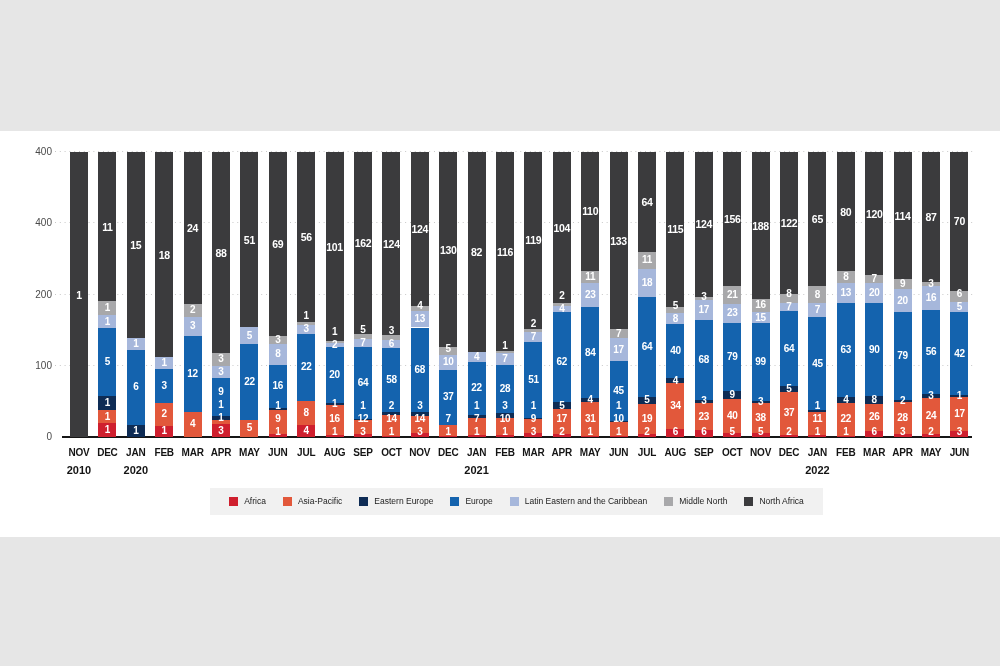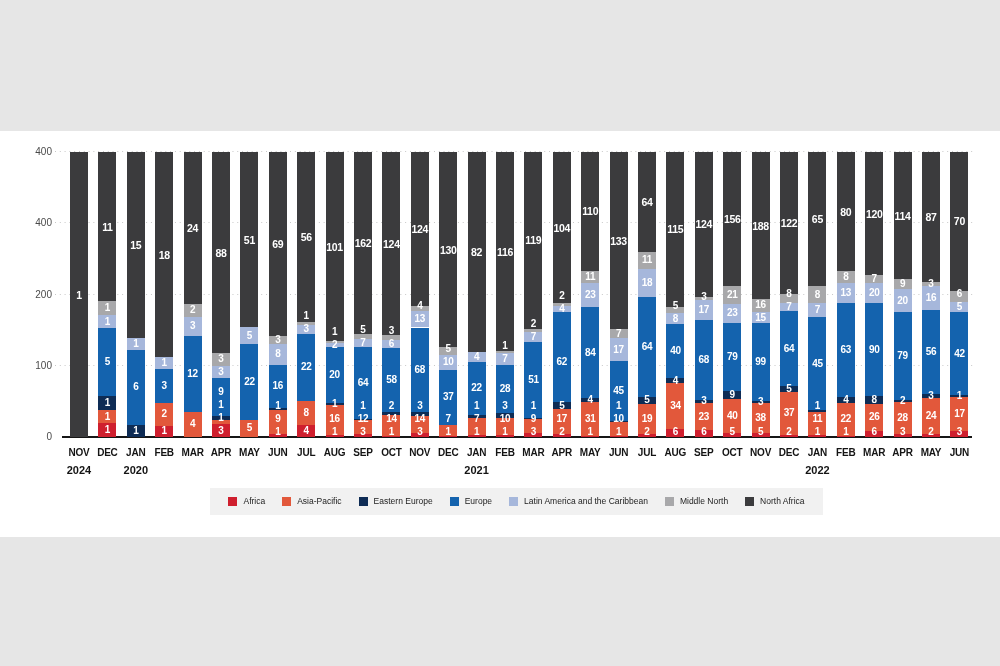--- a/index.html
+++ b/index.html
@@ -537,21 +537,21 @@
       <div class="seg" style="bottom: 146.46px; height: 138.54px; background: rgb(59, 59, 61);"></div>
       <div class="seglabel" style="bottom: 0px;">3</div>
       <div class="seglabel" style="bottom: 17.76px;">17</div>
       <div class="seglabel" style="bottom: 35.57px;">1</div>
       <div class="seglabel" style="bottom: 78.13px;">42</div>
       <div class="seglabel" style="bottom: 124.64px;">5</div>
       <div class="seglabel" style="bottom: 137.64px;">6</div>
       <div class="seglabel" style="font-size: 10.5px; bottom: 210.73px;">70</div>
     </div>
     <div class="xtick" style="left: 944.4px; top: 447px;">JUN</div>
-    <div class="yearlabel" style="left: 59px; top: 464px;">2024</div>
+    <div class="yearlabel" style="left: 59px; top: 464px;">2010</div>
     <div class="yearlabel" style="left: 115.8px; top: 464px;">2020</div>
     <div class="yearlabel" style="left: 456.6px; top: 464px;">2021</div>
     <div class="yearlabel" style="left: 797.4px; top: 464px;">2022</div>
   </div>
 <div class="legend" id="legend">
     <div class="legend-item">
       <span class="legend-swatch" style="background: rgb(207, 31, 46);"></span>
       <span class="legend-text">Africa</span>
     </div>
     <div class="legend-item">
@@ -561,21 +561,21 @@
     <div class="legend-item">
       <span class="legend-swatch" style="background: rgb(14, 44, 85);"></span>
       <span class="legend-text">Eastern Europe</span>
     </div>
     <div class="legend-item">
       <span class="legend-swatch" style="background: rgb(20, 99, 174);"></span>
       <span class="legend-text">Europe</span>
     </div>
     <div class="legend-item">
       <span class="legend-swatch" style="background: rgb(166, 183, 219);"></span>
-      <span class="legend-text">Latin America and the Caribbean</span>
+      <span class="legend-text">Latin Eastern and the Caribbean</span>
     </div>
     <div class="legend-item">
       <span class="legend-swatch" style="background: rgb(168, 168, 170);"></span>
       <span class="legend-text">Middle North</span>
     </div>
     <div class="legend-item">
       <span class="legend-swatch" style="background: rgb(59, 59, 61);"></span>
       <span class="legend-text">North Africa</span>
     </div>
   </div>

